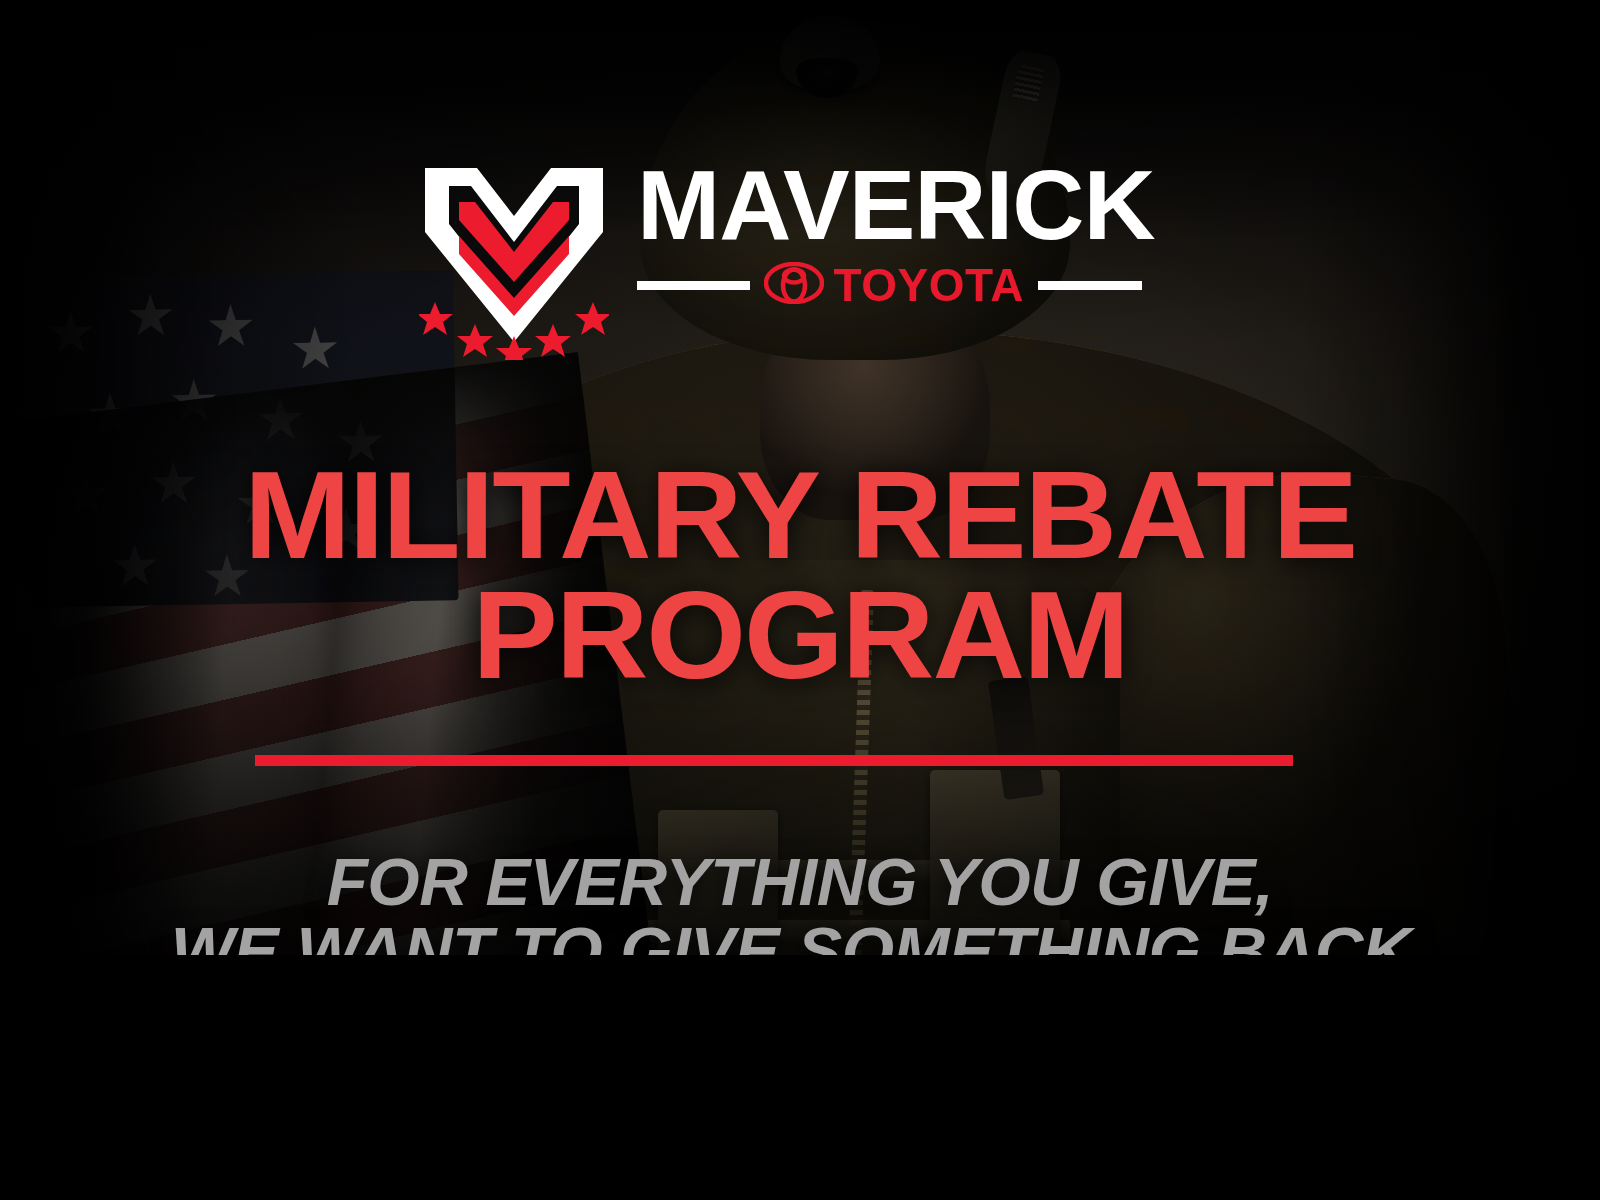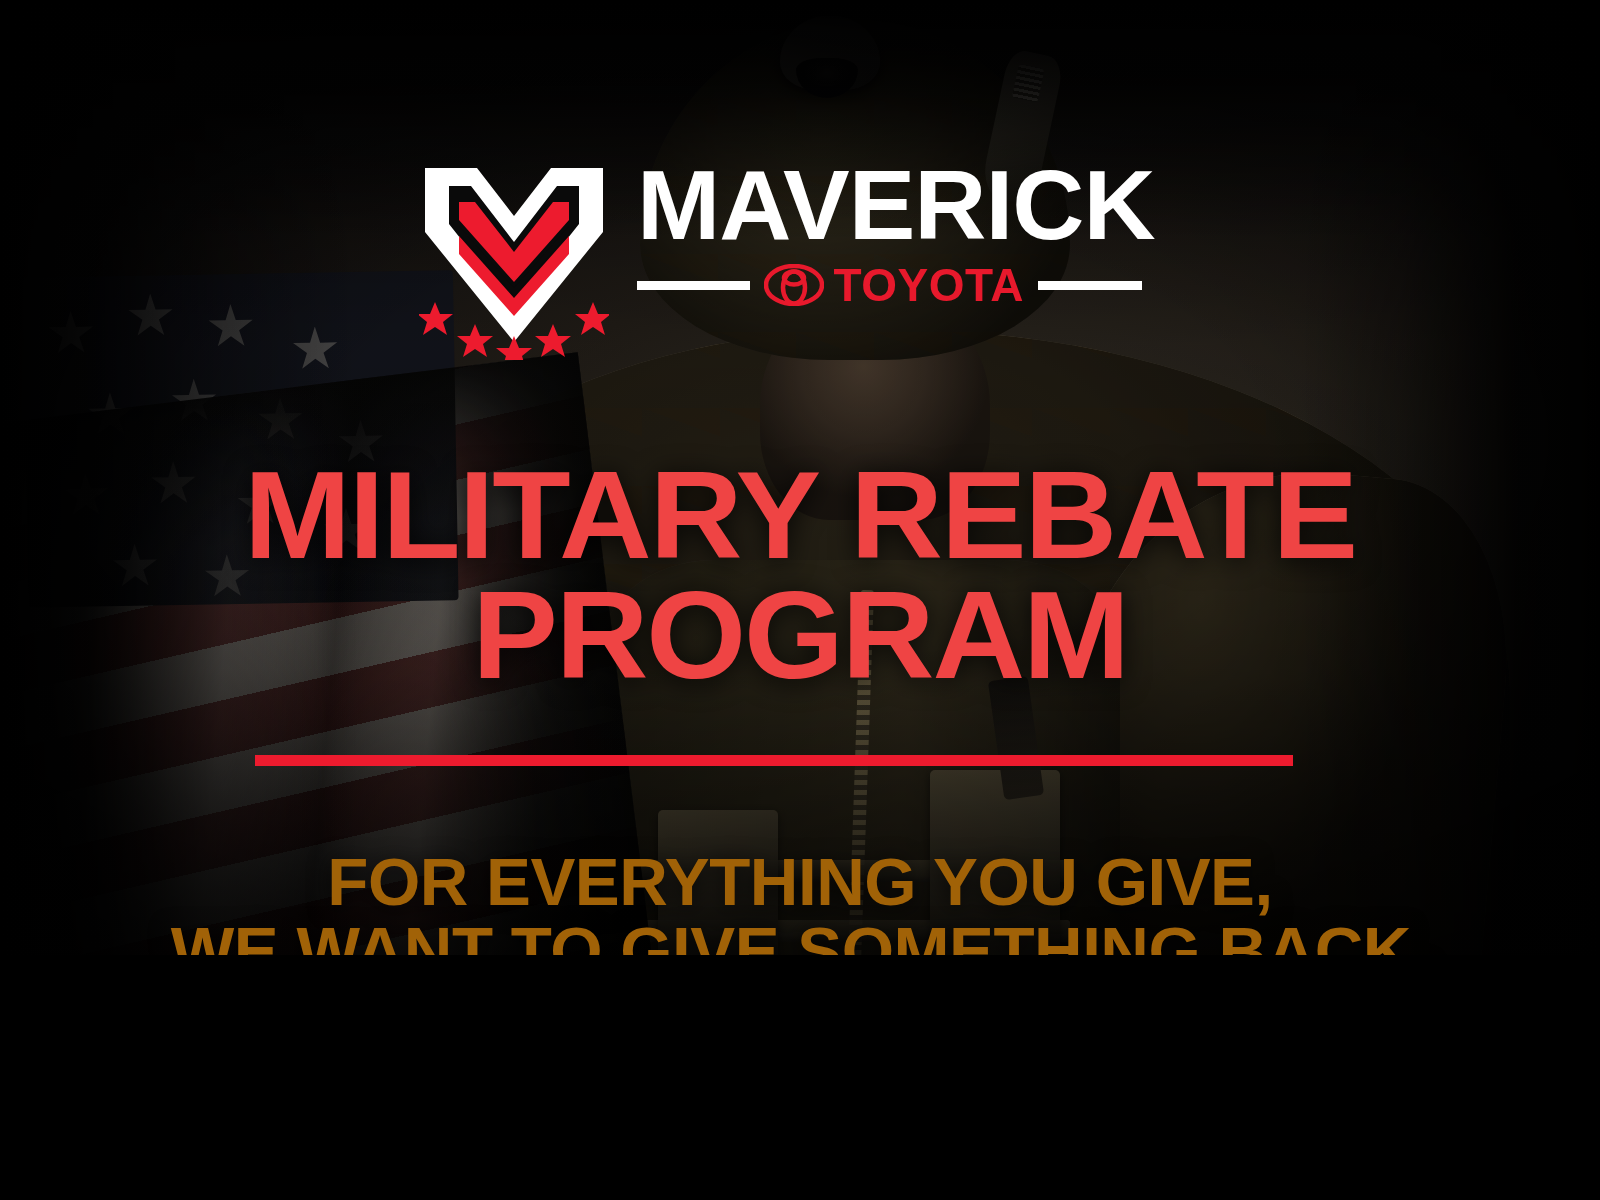--- a/index.html
+++ b/index.html
@@ -234,21 +234,21 @@
     white-space:nowrap;
   }
   .toyota-row{
     display:flex; align-items:center; gap:14px;
     margin-top:12px;
   }
   .rule{ height:9px; background:#ffffff; flex:0 0 auto; }
   .rule.left{ width:113px; }
   .rule.right{ width:104px; }
   .toyota-mark{
-    display:flex; align-items:center; gap:10px; flex:0 0 auto;
+    display:flex; align-items:flex-start; gap:10px; flex:0 0 auto;
   }
   .toyota-ellipse{ width:60px; height:42px; display:block; }
   .toyota-text{
     font-family:"Liberation Sans", sans-serif;
     font-weight:bold;
     font-size:46px;
     letter-spacing:.5px;
     color:#e8192c;
     line-height:1;
     white-space:nowrap;
@@ -273,27 +273,28 @@
   .divider{
     position:absolute; left:255px; top:755px;
     width:1038px; height:11px;
     background:#ed1b2e;
   }
 
   
   .tagline{
     position:absolute; left:0; right:0; top:848px;
     text-align:center;
-    color:#a16207;
+    color:#a3a3a3;
     font-family:"Liberation Sans", sans-serif;
     font-weight:bold;
     font-size:66px;
     line-height:1.04;
     letter-spacing:-.5px;
     text-shadow:0 3px 22px rgba(0,0,0,.85);
+    font-style:italic;
   }
   .tagline .t1{ display:block; transform:scaleX(1.02); }
   .tagline .t2{ display:block; transform:scaleX(1.02); }
 </style>
 </head>
 <body>
 
 <div class="stage">
 
   <div class="photo">

